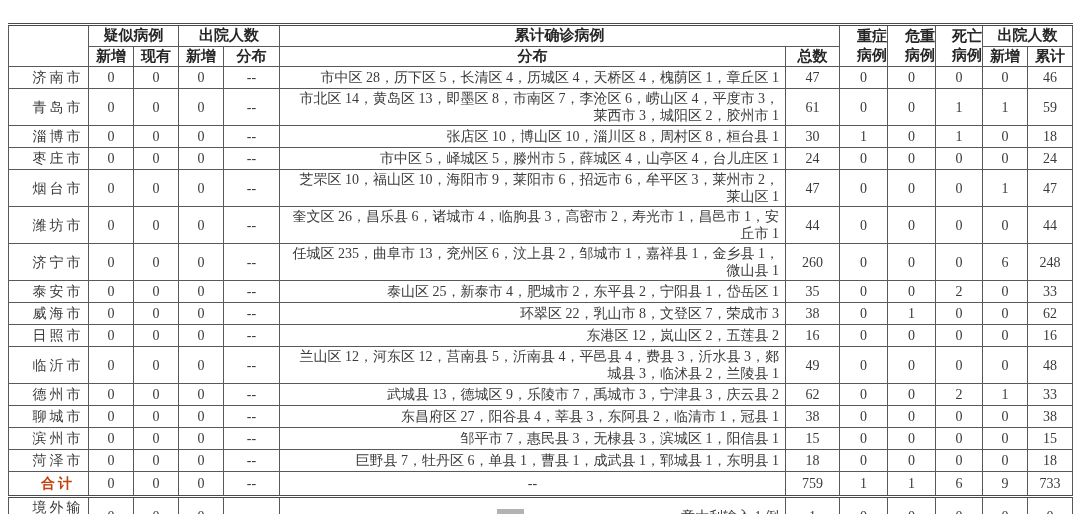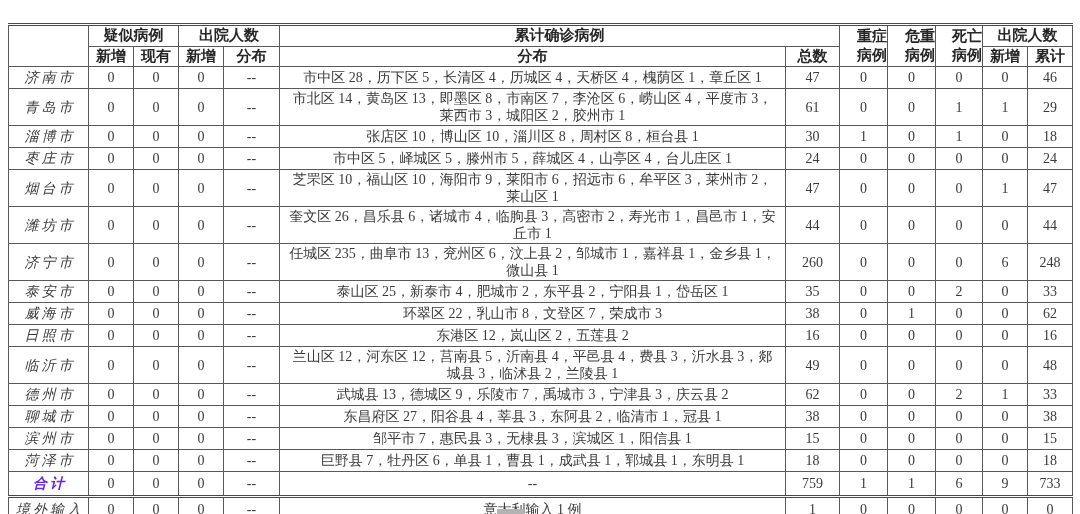--- a/index.html
+++ b/index.html
@@ -7,26 +7,26 @@
        font-family:"Liberation Serif","DejaVu Serif",serif;color:#3a3a3a;}
   .tbl-wrap{position:absolute;left:8px;top:10px;}
   table{border-collapse:collapse;table-layout:fixed;width:1064px;
         border-left:1px solid #4a4a4a;border-right:1px solid #4a4a4a;
         border-top:3px double #4a4a4a;border-bottom:2px solid #4a4a4a;margin-top:13px;}
   td,th{border:1px solid #595959;font-weight:normal;font-size:14px;
         padding:1px 3px;line-height:17px;text-align:center;vertical-align:middle;
         overflow:hidden;}
   thead th{font-weight:bold;font-size:15px;color:#262626;padding:1px 0;}
   thead tr{height:20px;}
-  td.city{letter-spacing:3px;padding-left:6px;font-style:italic;}
-  td.dist{text-align:center;padding:1px 6px;}
+  td.city{letter-spacing:3px;padding-left:22px;}
+  td.dist{text-align:right;padding:1px 6px;}
   td.dist.dash{text-align:center;}
   tr.city-row td{height:19px;}
   tr.total-row td{height:21px;border-bottom:3px double #4a4a4a;}
-  tr.total-row td.city{font-weight:bold;color:#6d28d9;}
+  tr.total-row td.city{font-weight:bold;color:#c2410c;}
   tr.import-row td{height:20px;}
   .two-line span{display:block;line-height:19px;text-align:right;}
   .scroll-thumb{position:absolute;left:497px;top:509px;width:27px;height:5px;
                 background:#b3b3b3;}
 </style>
 </head>
 <body>
 
 <div class="tbl-wrap">
   <table>
@@ -95,21 +95,21 @@
           <td>0</td>
           <td>0</td>
           <td>0</td>
           <td>--</td>
           <td class="dist">市北区 14，黄岛区 13，即墨区 8，市南区 7，李沧区 6，崂山区 4，平度市 3，莱西市 3，城阳区 2，胶州市 1</td>
           <td>61</td>
           <td>0</td>
           <td>0</td>
           <td>1</td>
           <td>1</td>
-          <td>29</td>
+          <td>59</td>
         </tr>
         <tr class="city-row">
           <td class="city">淄博市</td>
           <td>0</td>
           <td>0</td>
           <td>0</td>
           <td>--</td>
           <td class="dist">张店区 10，博山区 10，淄川区 8，周村区 8，桓台县 1</td>
           <td>30</td>
           <td>1</td>

